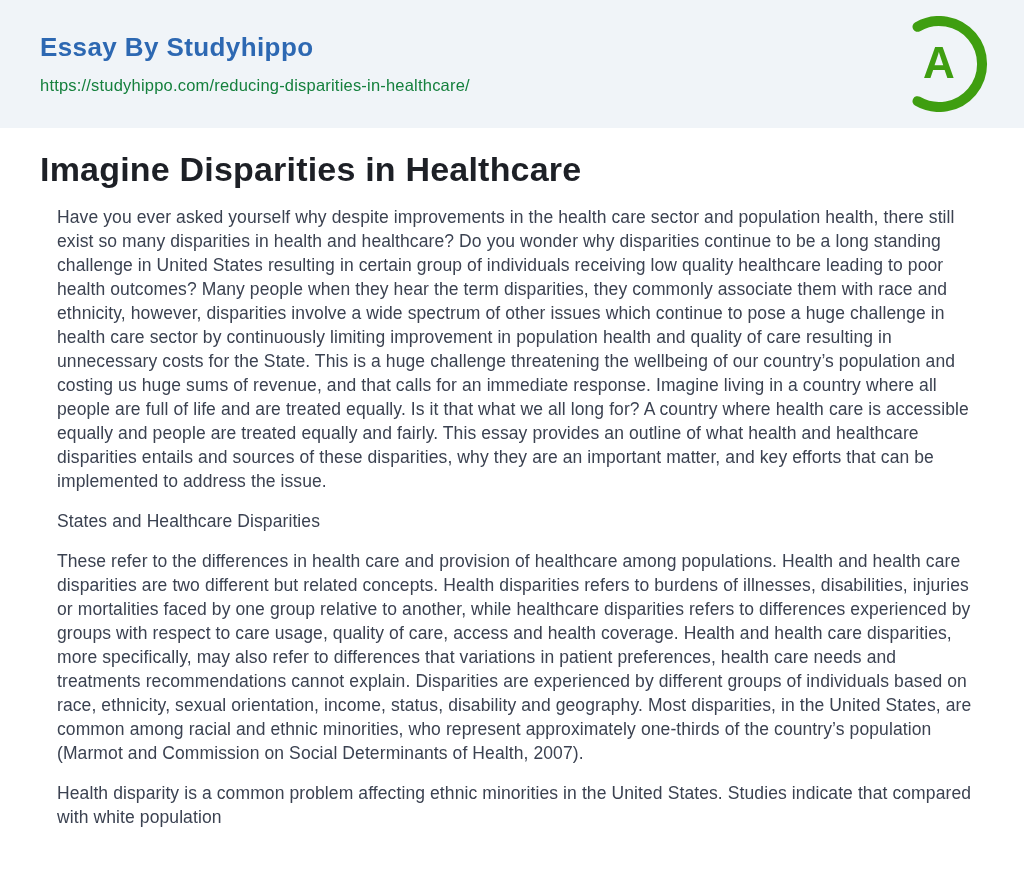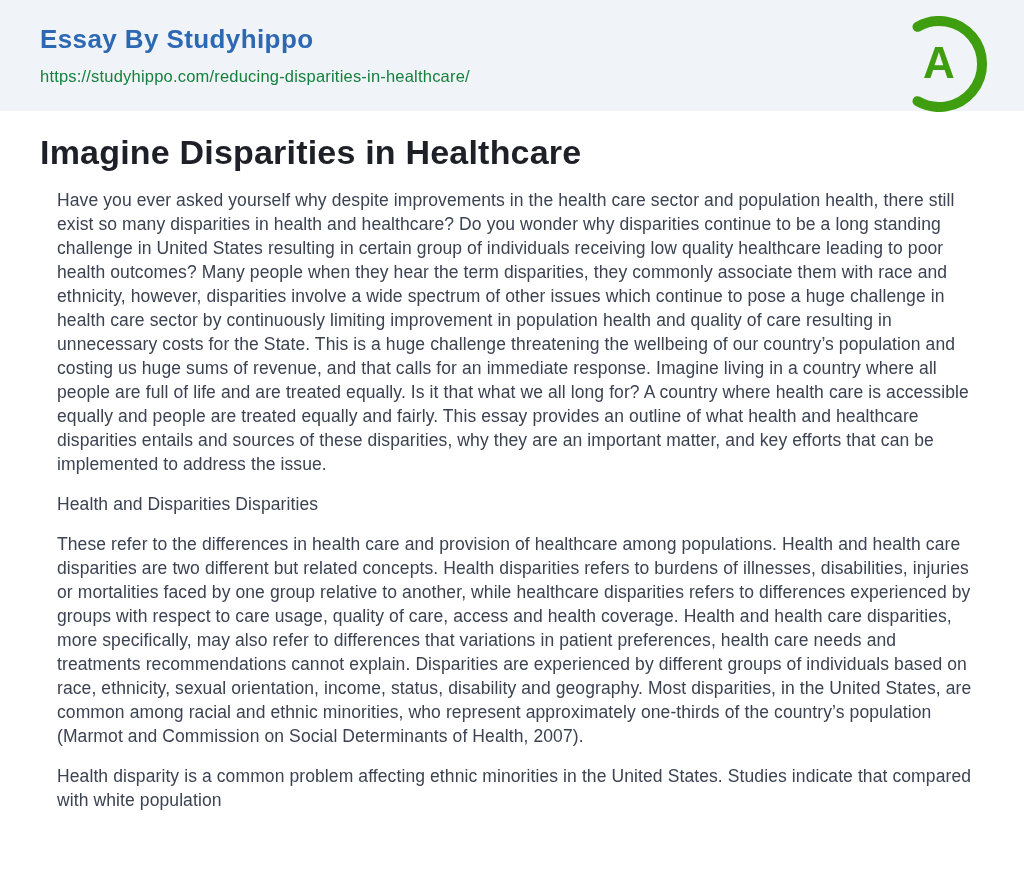--- a/index.html
+++ b/index.html
@@ -9,21 +9,21 @@
     min-height: 872px;
     background: #ffffff;
     font-family: "Liberation Sans", sans-serif;
     color: #3b4251;
   }
 
   
   .page-header {
     position: relative;
     width: 100%;
-    height: 111px;
+    height: 128px;
     background: #f0f4f8;
     padding: 0 40px;
     display: flex;
     flex-direction: column;
     justify-content: center;
   }
   .site-title {
     color: #2d68b2;
     font-size: 26px;
     font-weight: 700;
@@ -85,18 +85,18 @@
       <text x="41" y="62" text-anchor="middle" font-family="Liberation Sans, sans-serif" font-size="44" font-weight="600" fill="#3f9e10">A</text>
     </svg>
   </div>
 </header>
 
 <main class="essay-content">
   <h1 class="essay-title">Imagine Disparities in Healthcare</h1>
 
   <p>Have you ever asked yourself why despite improvements in the health care sector and population health, there still exist so many disparities in health and healthcare? Do you wonder why disparities continue to be a long standing challenge in United States resulting in certain group of individuals receiving low quality healthcare leading to poor health outcomes? Many people when they hear the term disparities, they commonly associate them with race and ethnicity, however, disparities involve a wide spectrum of other issues which continue to pose a huge challenge in health care sector by continuously limiting improvement in population health and quality of care resulting in unnecessary costs for the State. This is a huge challenge threatening the wellbeing of our country’s population and costing us huge sums of revenue, and that calls for an immediate response. Imagine living in a country where all people are full of life and are treated equally. Is it that what we all long for? A country where health care is accessible equally and people are treated equally and fairly. This essay provides an outline of what health and healthcare disparities entails and sources of these disparities, why they are an important matter, and key efforts that can be implemented to address the issue.</p>
 
-  <p class="section-heading">Health and Disparities Disparities</p>
+  <p class="section-heading">States and Healthcare Disparities</p>
 
   <p>These refer to the differences in health care and provision of healthcare among populations. Health and health care disparities are two different but related concepts. Health disparities refers to burdens of illnesses, disabilities, injuries or mortalities faced by one group relative to another, while healthcare disparities refers to differences experienced by groups with respect to care usage, quality of care, access and health coverage. Health and health care disparities, more specifically, may also refer to differences that variations in patient preferences, health care needs and treatments recommendations cannot explain. Disparities are experienced by different groups of individuals based on race, ethnicity, sexual orientation, income, status, disability and geography. Most disparities, in the United States, are common among racial and ethnic minorities, who represent approximately one-thirds of the country’s population (Marmot and Commission on Social Determinants of Health, 2007).</p>
 
   <p>Health disparity is a common problem affecting ethnic minorities in the United States. Studies indicate that compared with white population</p>
 </main>
 
 </body></html>

